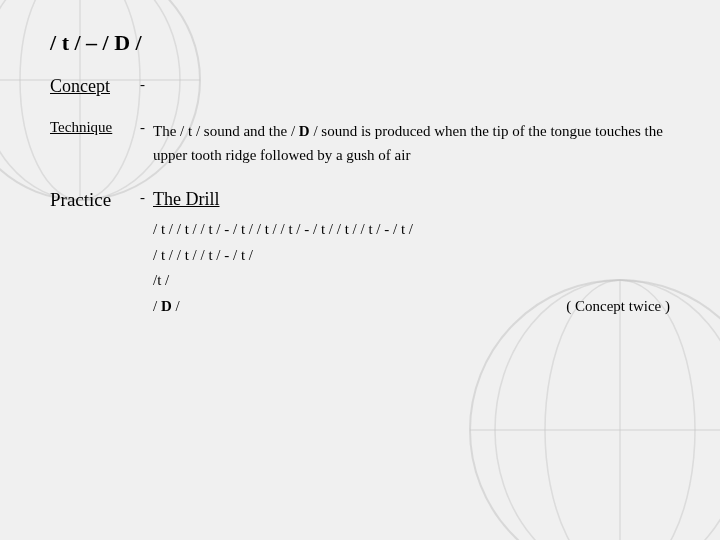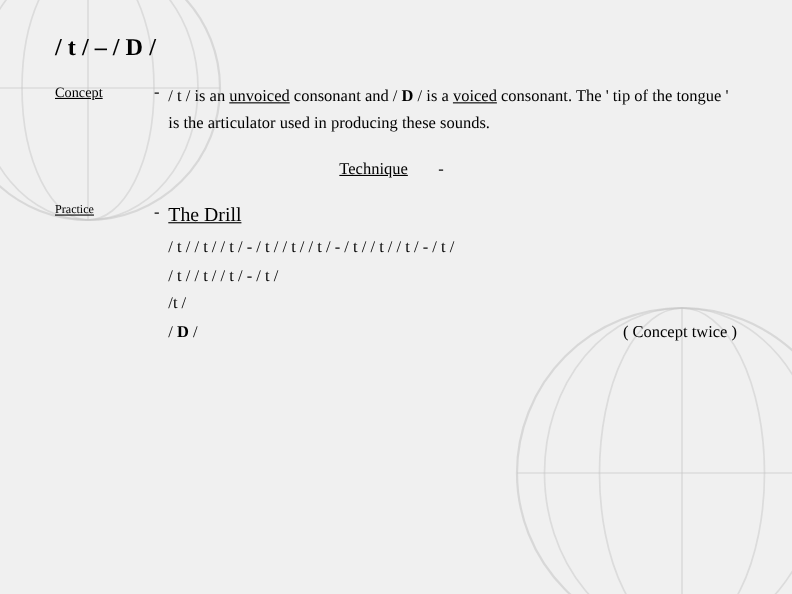--- a/index.html
+++ b/index.html
@@ -47,21 +47,21 @@
 
     .section {
       display: flex;
       margin-bottom: 22px;
       align-items: flex-start;
     }
 
     .section-label {
       min-width: 90px;
       text-decoration: underline;
-      font-size: 13px;
+      font-size: 18px;
       flex-shrink: 0;
     }
 
     .section-dash {
       margin-right: 8px;
       flex-shrink: 0;
     }
 
     .section-content {
       flex: 1;
@@ -92,22 +92,21 @@
     }
 
     .practice-section {
       display: flex;
       align-items: flex-start;
       margin-bottom: 10px;
     }
 
     .practice-label {
       min-width: 90px;
-      text-decoration: underline;
-      font-size: 11px;
+      font-size: 19px;
       flex-shrink: 0;
     }
 
     .practice-content {
       flex: 1;
     }
 
     .drill-title {
       text-decoration: underline;
       margin-bottom: 8px;
@@ -156,28 +155,28 @@
 
 <div class="content">
 
   <div class="main-title">
     / <span class="bold-t">t</span> / – / <span class="bold-d">D</span> /
   </div>
 
   <div class="section">
     <span class="section-label">Concept</span>
     <span class="section-dash">-</span>
-    <div class="section-content">
-      / t /  is an <span class="underline">unvoiced</span> consonant and / <span class="bold-d">D</span> /  is a <span class="underline">voiced</span> consonant.  The ' tip of the tongue ' is the articulator used in producing these sounds.
-    </div>
   </div>
 
   <div class="technique-section">
     <span class="technique-label">Technique</span>
     <span class="section-dash">-</span>
+    <div class="section-content">
+      The / t / sound and the / <span class="bold-d">D</span> / sound is produced when the tip of the tongue touches the upper tooth ridge followed by a gush of air
+    </div>
   </div>
 
   <div class="practice-section">
     <span class="practice-label">Practice</span>
     <span class="section-dash">-</span>
     <div class="practice-content">
       <div class="drill-title">The Drill</div>
       <div class="drill-row">
         / t / / t / / t /   - / t / / t / / t / - / t / / t / / t / - / t /
       </div>

